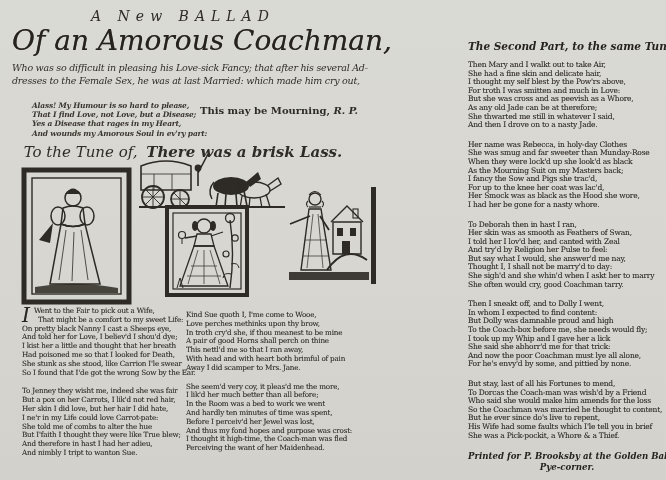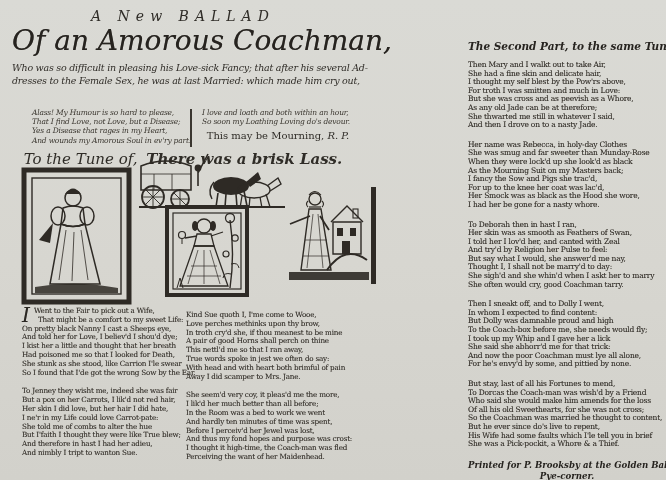--- a/index.html
+++ b/index.html
@@ -10,21 +10,21 @@
   }
   .nosel{user-select:none;}
   
   .lp-head{position:absolute;left:12px;top:8px;width:342px;text-align:center;}
   .kicker{font-style:italic;font-size:14px;letter-spacing:6px;color:#2f2c27;}
   .title{font-style:italic;font-size:28px;line-height:32px;margin-top:1px;color:#26231f;
          text-shadow:0 0 .5px rgba(38,35,31,.55);white-space:nowrap;}
   .subtitle{font-style:italic;font-size:9.5px;line-height:12.5px;margin-top:5px;
             letter-spacing:-0.25px;color:#2f2c27;}
   .subtitle .vline{white-space:nowrap;}
-  .epi-row{display:flex;margin-top:21px;text-align:left;}
+  .epi-row{display:flex;margin-top:14px;text-align:left;font-weight:bold;}
   .epi{font-style:italic;font-size:7.5px;line-height:9.2px;letter-spacing:-0.2px;color:#3a362f;}
   .epi .vline{white-space:nowrap;}
   .epi-left{width:158px;padding-left:20px;}
   .epi-divider{width:2px;background:#3a3630;height:38px;margin:1px 4px 0 0;}
   .epi-right-wrap{flex:1;text-align:left;padding-left:6px;}
   .license{font-size:10px;margin-top:4px;text-align:center;color:#2f2c27;white-space:nowrap;}
   .license .ital{font-style:italic;}
   .tune{font-size:15px;margin-top:3px;white-space:nowrap;color:#2f2c27;}
   .tune-pre{font-style:italic;}
   .tune-name{font-style:italic;font-weight:bold;margin-left:4px;}
@@ -64,24 +64,20 @@
       </div>
     <div class="epi-row">
       <div class="epi epi-left">
           <div class="vline">Alass! My Humour is so hard to please,</div>
           <div class="vline">That I find Love, not Love, but a Disease;</div>
           <div class="vline">Yes a Disease that rages in my Heart,</div>
           <div class="vline">And wounds my Amorous Soul in ev'ry part:</div>
         </div>
       <div class="epi-divider"></div>
       <div class="epi-right-wrap">
-        <div class="epi">
-            <div class="vline">I love and loath and both within an hour,</div>
-            <div class="vline">So soon my Loathing Loving do's devour.</div>
-          </div>
         <div class="license">
           <span>This may be Mourning,</span>
           <span class="ital">R. P.</span>
         </div>
       </div>
     </div>
     <div class="tune">
       <span class="tune-pre">To the Tune of,</span>
       <span class="tune-name">There was a brisk Lass.</span>
     </div>
@@ -195,21 +191,20 @@
   </div>
 
   <div class="verse-col" style="left:186px;top:311px;width:172px;">
     <div class="stanza">
       <div>
           <div class="vline">Kind Sue quoth I, I'me come to Wooe,</div>
           <div class="vline">Love perches methinks upon thy brow,</div>
           <div class="vline">In troth cry'd she, if thou meanest to be mine</div>
           <div class="vline">A pair of good Horns shall perch on thine</div>
           <div class="vline">This nettl'd me so that I ran away,</div>
-          <div class="vline">True words spoke in jest we often do say:</div>
           <div class="vline">With head and with heart both brimful of pain</div>
           <div class="vline">Away I did scamper to Mrs. Jane.</div>
         </div>
     </div>
     <div class="stanza">
       <div>
           <div class="vline">She seem'd very coy, it pleas'd me the more,</div>
           <div class="vline">I lik'd her much better than all before;</div>
           <div class="vline">In the Room was a bed to work we went</div>
           <div class="vline">And hardly ten minutes of time was spent,</div>
@@ -260,21 +255,20 @@
         <div class="vline">To the Coach-box before me, she needs would fly;</div>
         <div class="vline">I took up my Whip and I gave her a lick</div>
         <div class="vline">She said she abhorr'd me for that trick:</div>
         <div class="vline">And now the poor Coachman must lye all alone,</div>
         <div class="vline">For he's envy'd by some, and pittied by none.</div>
       </div>
     <div class="stanza">
         <div class="vline">But stay, last of all his Fortunes to mend,</div>
         <div class="vline">To Dorcas the Coach-man was wish'd by a Friend</div>
         <div class="vline">Who said she would make him amends for the loss</div>
-        <div class="vline">Of all his old Sweethearts, for she was not cross;</div>
         <div class="vline">So the Coachman was married he thought to content,</div>
         <div class="vline">But he ever since do's live to repent,</div>
         <div class="vline">His Wife had some faults which I'le tell you in brief</div>
         <div class="vline">She was a Pick-pockit, a Whore &amp; a Thief.</div>
       </div>
     <div class="imprint">
         <div class="vline">Printed for P. Brooksby at the Golden Ball in</div>
         <div class="vline">Pye-corner.</div>
       </div>
   </div>

